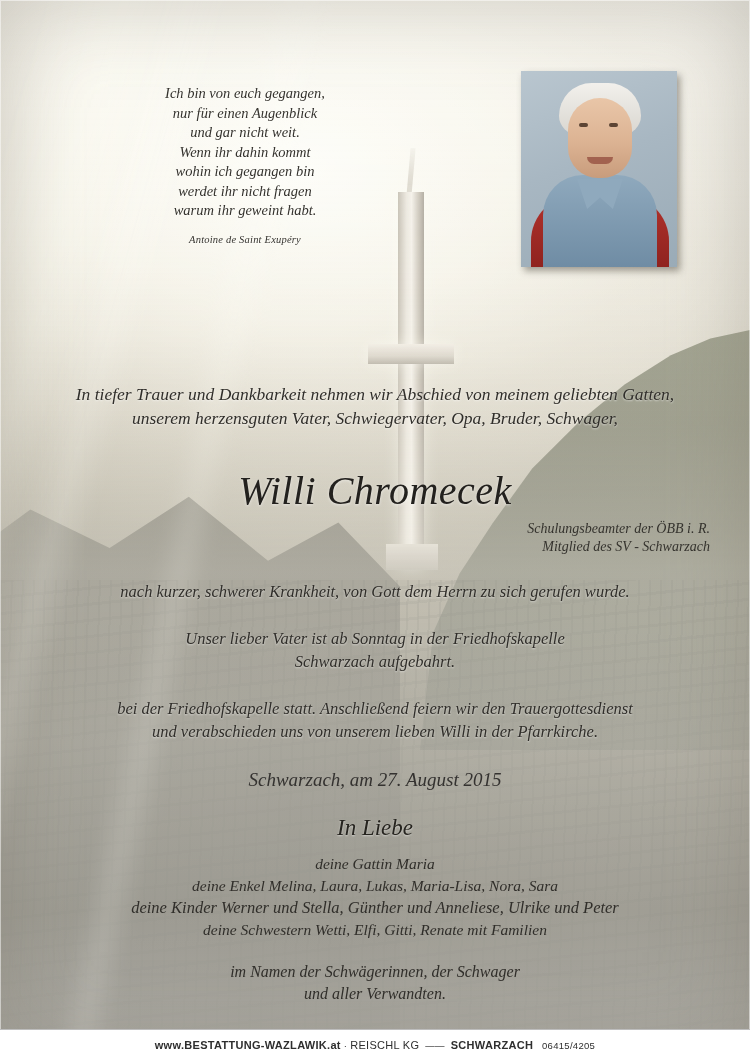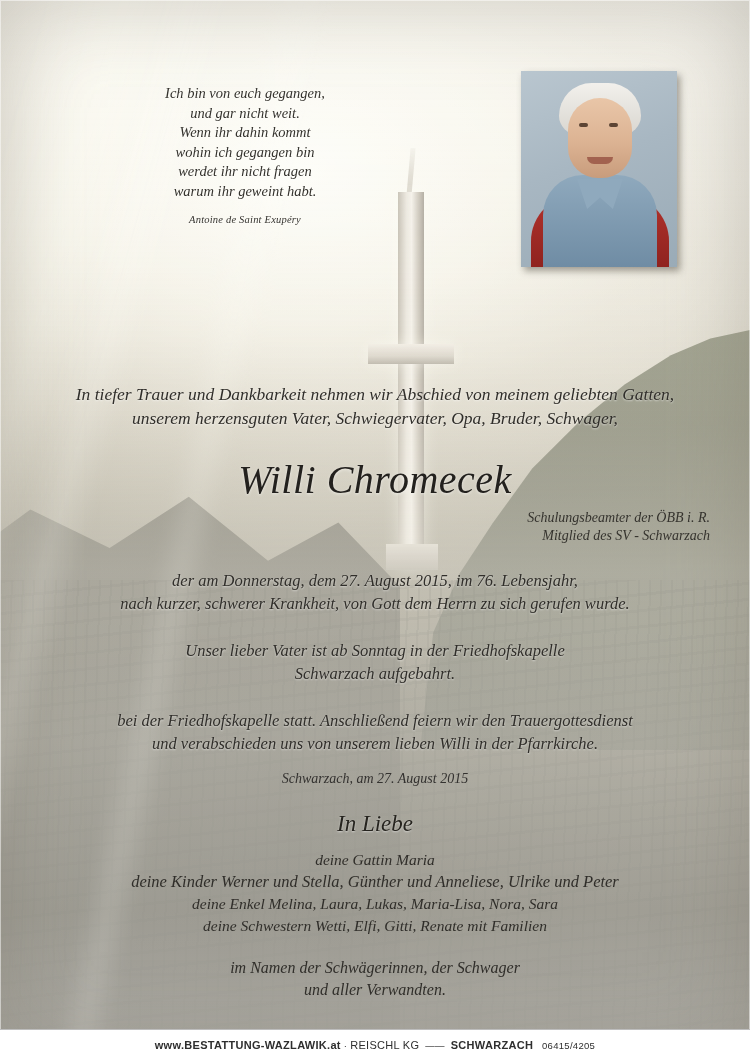--- a/index.html
+++ b/index.html
@@ -253,21 +253,21 @@
     text-align: center;
   }
   .lead {
     font-size: 17.5px;
     line-height: 24px;
     font-style: italic;
     color: #302e2a;
     text-shadow: 0 1px 2px rgba(255,255,255,0.6);
   }
   .name {
-    margin-top: 26px;
+    margin-top: 37px;
     font-size: 40px;
     font-style: italic;
     letter-spacing: 0.5px;
     color: #23211e;
     text-shadow: 0 1px 3px rgba(255,255,255,0.55);
   }
   .subtitle {
     margin-top: 6px;
     font-size: 14px;
     font-style: italic;
@@ -277,22 +277,22 @@
   }
   .para {
     margin-top: 24px;
     font-size: 16.5px;
     line-height: 23px;
     font-style: italic;
     color: #302e2a;
     text-shadow: 0 1px 2px rgba(255,255,255,0.55);
   }
   .place-date {
-    margin-top: 16px;
-    font-size: 14px;
+    margin-top: 26px;
+    font-size: 19px;
     font-style: italic;
     color: #343230;
   }
   .inliebe {
     margin-top: 24px;
     font-size: 23px;
     font-style: italic;
     color: #26241f;
     text-shadow: 0 1px 2px rgba(255,255,255,0.55);
   }
@@ -358,20 +358,21 @@
   <div class="beam b2"></div>
   <div class="beam b3"></div>
 
   <div class="veil"></div>
   <div class="vignette"></div>
 
   <div class="content">
 
     <div class="poem">
       <div>Ich bin von euch gegangen,</div>
+      <div>nur für einen Augenblick</div>
       <div>und gar nicht weit.</div>
       <div>Wenn ihr dahin kommt</div>
       <div>wohin ich gegangen bin</div>
       <div>werdet ihr nicht fragen</div>
       <div>warum ihr geweint habt.</div>
       <div class="poem-attr">Antoine de Saint Exupéry</div>
     </div>
 
     <div class="portrait">
       <div class="ph-bg"></div>
@@ -393,42 +394,41 @@
       </div>
 
       <div class="name">Willi Chromecek</div>
 
       <div class="subtitle">
         <div>Schulungsbeamter der ÖBB i. R.</div>
         <div>Mitglied des SV - Schwarzach</div>
       </div>
 
       <div class="para">
-        <div>der am Donnerstag, dem 27. August 2015, im 76. Lebensjahr,</div>
         <div>nach kurzer, schwerer Krankheit, von Gott dem Herrn zu sich gerufen wurde.</div>
       </div>
 
       <div class="para">
         <div>Unser lieber Vater ist ab Sonntag in der Friedhofskapelle</div>
         <div>Schwarzach aufgebahrt.</div>
       </div>
 
       <div class="para">
         <div>bei der Friedhofskapelle statt. Anschließend feiern wir den Trauergottesdienst</div>
         <div>und verabschieden uns von unserem lieben Willi in der Pfarrkirche.</div>
       </div>
 
       <div class="place-date">Schwarzach, am 27. August 2015</div>
 
       <div class="inliebe">In Liebe</div>
 
       <div class="family">
         <span class="fam-l">deine Gattin Maria</span>
+        <span class="fam-l">deine Enkel Melina, Laura, Lukas, Maria-Lisa, Nora, Sara</span>
         <span class="fam-l big">deine Kinder Werner und Stella, Günther und Anneliese, Ulrike und Peter</span>
-        <span class="fam-l">deine Enkel Melina, Laura, Lukas, Maria-Lisa, Nora, Sara</span>
         <span class="fam-l">deine Schwestern Wetti, Elfi, Gitti, Renate mit Familien</span>
       </div>
 
       <div class="closing">
         <div>im Namen der Schwägerinnen, der Schwager</div>
         <div>und aller Verwandten.</div>
       </div>
 
     </div>
   </div>

